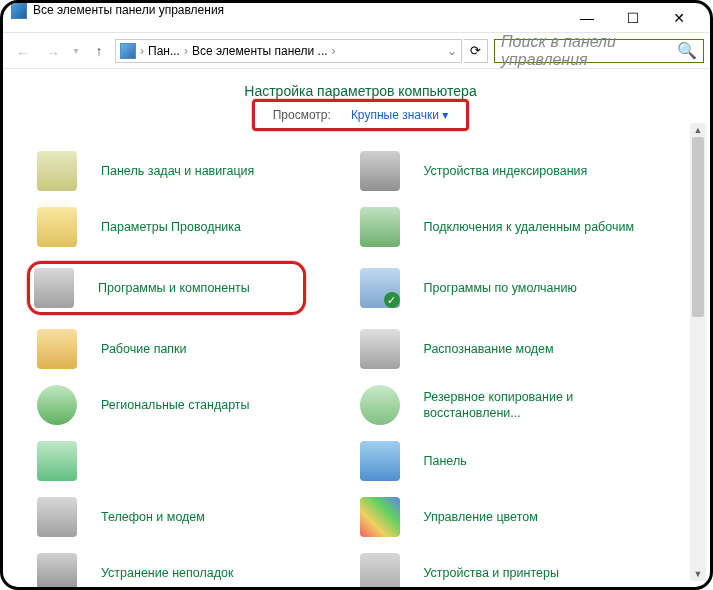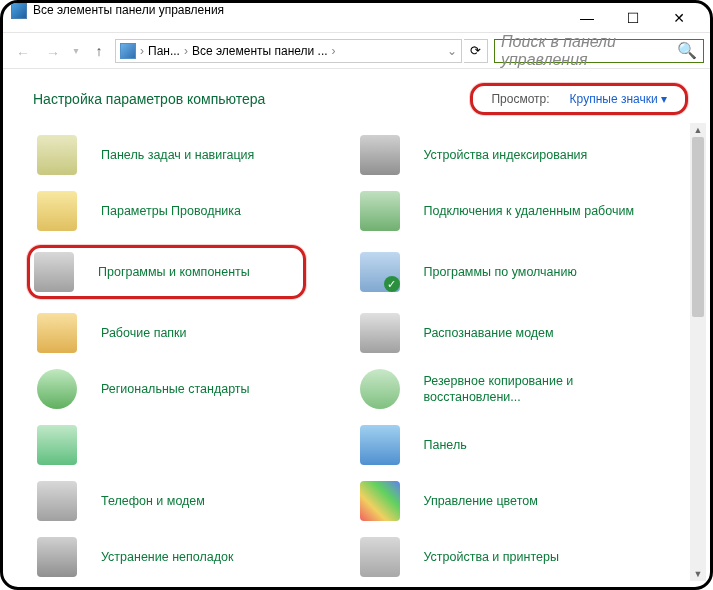--- a/index.html
+++ b/index.html
@@ -87,32 +87,33 @@
   .search-text { flex: 1; font-style: italic; }
   .content {
     padding: 14px 22px 0 30px;
     position: relative;
     height: calc(100% - 66px);
   }
   .heading-row {
     display: flex;
     align-items: center;
     margin-bottom: 18px;
+    flex-direction: column;
   }
   .heading {
     color: #0a6a3a;
     font-size: 14px;
     flex: 1;
   }
   .view-box {
     display: flex;
     align-items: center;
     gap: 20px;
     border: 3px solid #d02020;
-    border-radius: 14px;
+    border-radius: 4px;
     padding: 6px 18px;
     box-shadow: 0 0 0 1px rgba(208,32,32,0.2);
   }
   .view-label { color: #555; font-size: 12px; }
   .view-value { color: #1a5fd0; font-size: 12px; }
   .view-value::after { content: " ▾"; color: #1a5fd0; }
   .grid {
     display: grid;
     grid-template-columns: 1fr 1fr;
     column-gap: 10px;

